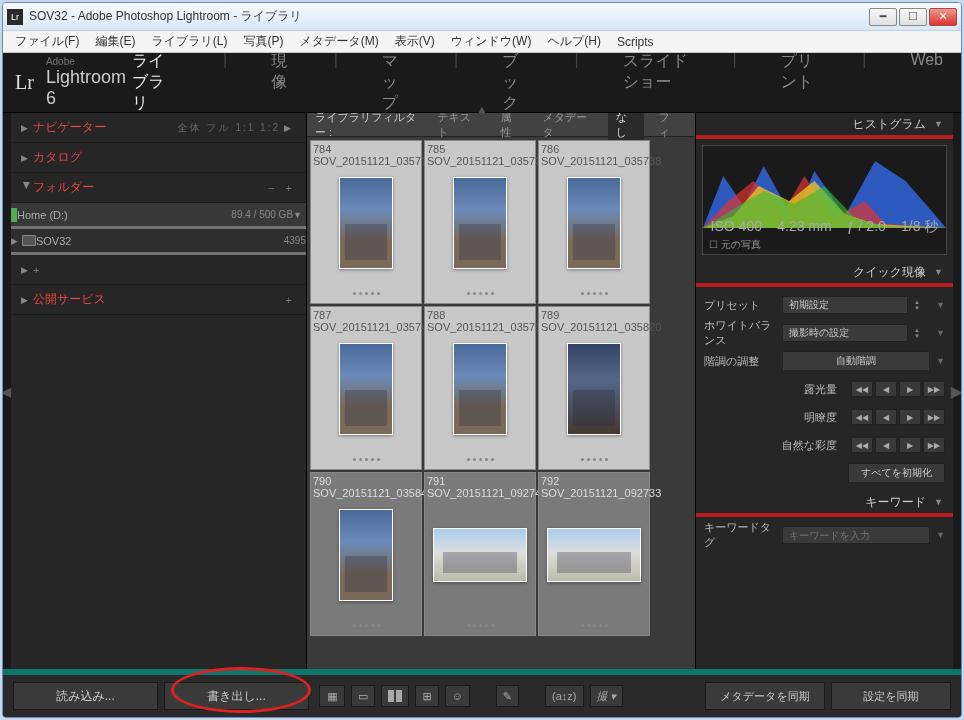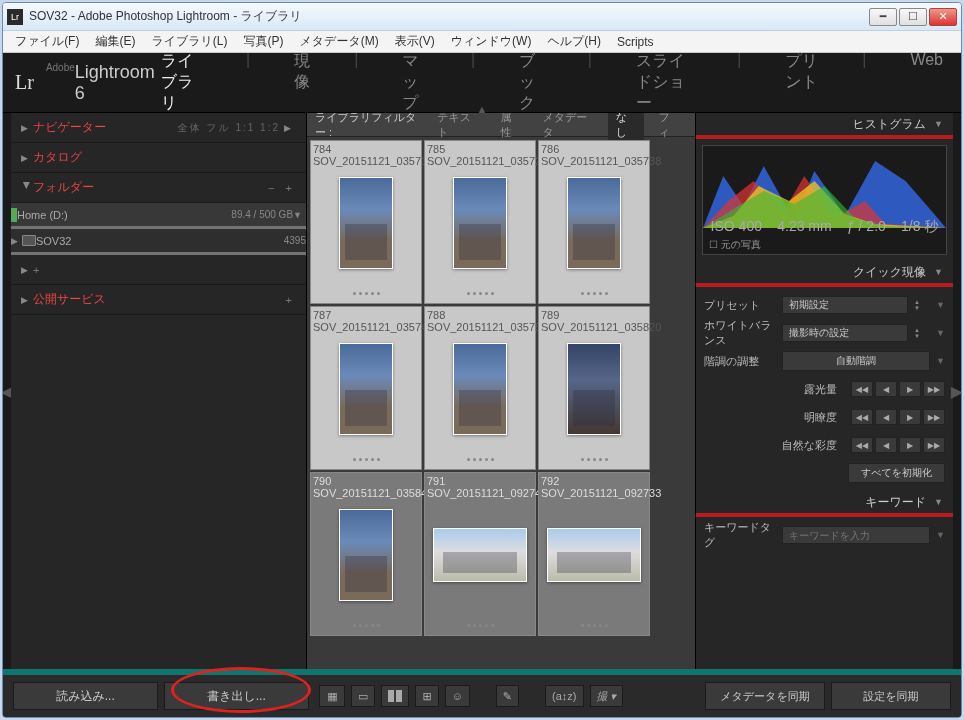--- a/index.html
+++ b/index.html
@@ -9,21 +9,21 @@
 .titlebar-icon{width:16px;height:16px;background:#2a2a2a;color:#fff;font-size:9px;display:flex;align-items:center;justify-content:center;margin-right:6px}
 .titlebar-title{flex:1}
 .win-btns{display:flex;gap:2px}
 .win-btn{width:28px;height:18px;border:1px solid #888;border-radius:2px;display:flex;align-items:center;justify-content:center;font-size:11px;background:linear-gradient(#f8f8f8,#e0e0e0);color:#444}
 .win-btn.close{background:linear-gradient(#e98,#d33);color:#fff;border-color:#a44}
 .menubar{height:22px;background:#f4f4f4;display:flex;align-items:center;padding:0 6px;gap:4px;font-size:12px;color:#333;border-bottom:1px solid #c8c8c8}
 .menubar span{padding:2px 6px}
 .app{flex:1;background:#1e1e1e;display:flex;flex-direction:column;color:#aaa;position:relative}
 .header{height:60px;background:#1a1a1a;display:flex;align-items:center;padding:0 12px;border-bottom:1px solid #000}
 .logo-lr{font-family:Georgia,serif;font-size:20px;color:#ddd;margin-right:12px;font-weight:300}
-.logo-txt{display:flex;flex-direction:row;font-size:10px;color:#777}
+.logo-txt{display:flex;flex-direction:column;font-size:10px;color:#777}
 .logo-txt .main{font-size:18px;color:#ccc;font-weight:300}
 .modules{margin-left:auto;display:flex;gap:32px;font-size:16px;color:#888}
 .modules span{padding:0 6px}
 .modules span.active{color:#eee}
 .modules .sep{color:#444}
 .body{flex:1;display:flex;overflow:hidden}
 .panel-l,.panel-r{background:#262626;display:flex;flex-direction:column;font-size:11px;color:#999}
 .panel-l{width:296px;border-right:1px solid #000}
 .panel-r{width:258px;border-left:1px solid #000}
 .edge{width:8px;background:#1a1a1a;display:flex;align-items:center;justify-content:center;color:#555;font-size:16px}

